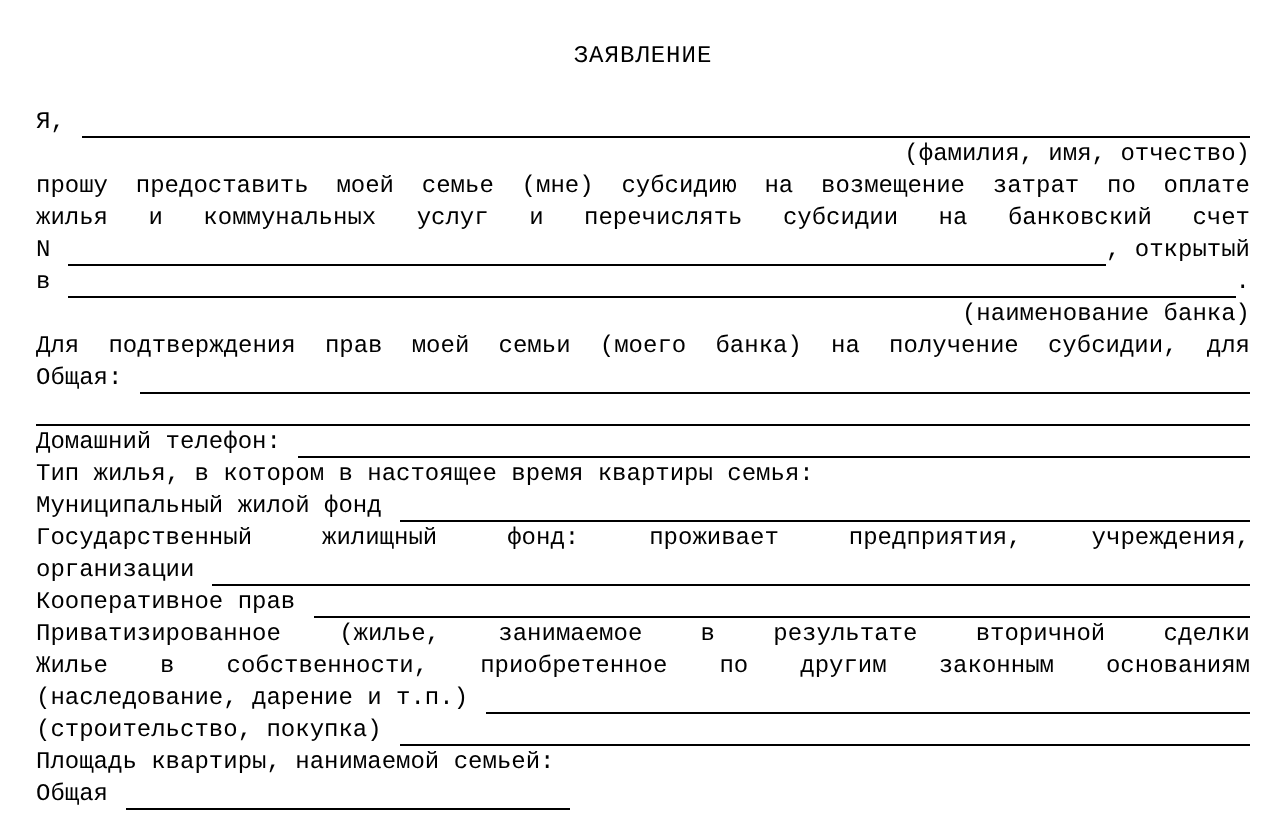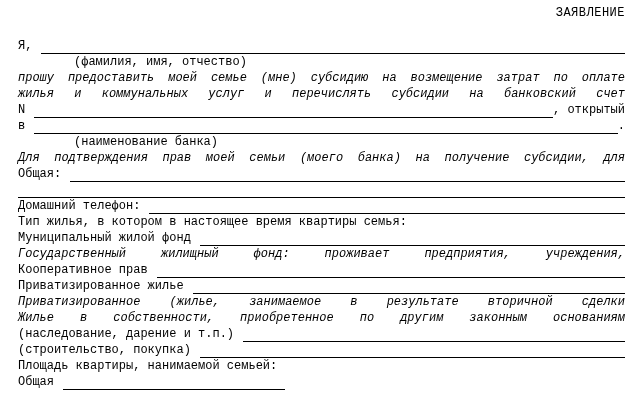--- a/index.html
+++ b/index.html
@@ -19,22 +19,23 @@
     padding: 2px 13px 0 18px;
   }
   .row {
     height: 16px;
     line-height: 16px;
     white-space: pre;
   }
   .title-row {
     height: 22px;
     line-height: 22px;
-    text-align: right;
+    text-align: center;
     letter-spacing: 0.5px;
+    margin-top: 15px;
   }
   .spacer {
     height: 14px;
   }
   .flexrow {
     display: flex;
     align-items: stretch;
   }
   .fill {
     flex: 1 1 auto;
@@ -47,24 +48,23 @@
     margin-left: 0;
   }
   .fill.short {
     flex: 0 0 auto;
     width: 222px;
   }
   .just {
     white-space: normal;
     text-align: justify;
     text-align-last: justify;
-    font-style: italic;
   }
   .caption {
-    text-align: left;
+    text-align: right;
     padding-left: 56px;
   }
 </style>
 </head>
 <body>
 
 <div class="doc">
 
   <div class="title-row">ЗАЯВЛЕНИЕ</div>
 
@@ -112,30 +112,30 @@
 
   <div class="row">Тип жилья, в котором в настоящее время квартиры семья:</div>
 
   <div class="row flexrow">
     <span>Муниципальный жилой фонд</span>
     <span class="fill"></span>
   </div>
 
   <div class="row just">Государственный жилищный фонд: проживает предприятия, учреждения,</div>
 
+  <div class="row flexrow">
+    <span>организации</span>
+    <span class="fill"></span>
+  </div>
 
   <div class="row flexrow">
     <span>Кооперативное прав</span>
     <span class="fill"></span>
   </div>
 
-  <div class="row flexrow">
-    <span>Приватизированное жилье</span>
-    <span class="fill"></span>
-  </div>
 
   <div class="row just">Приватизированное  (жилье,  занимаемое  в результате вторичной сделки</div>
 
   <div class="row just">Жилье в собственности, приобретенное по другим законным основаниям</div>
 
   <div class="row flexrow">
     <span>(наследование, дарение и т.п.)</span>
     <span class="fill"></span>
   </div>
 

